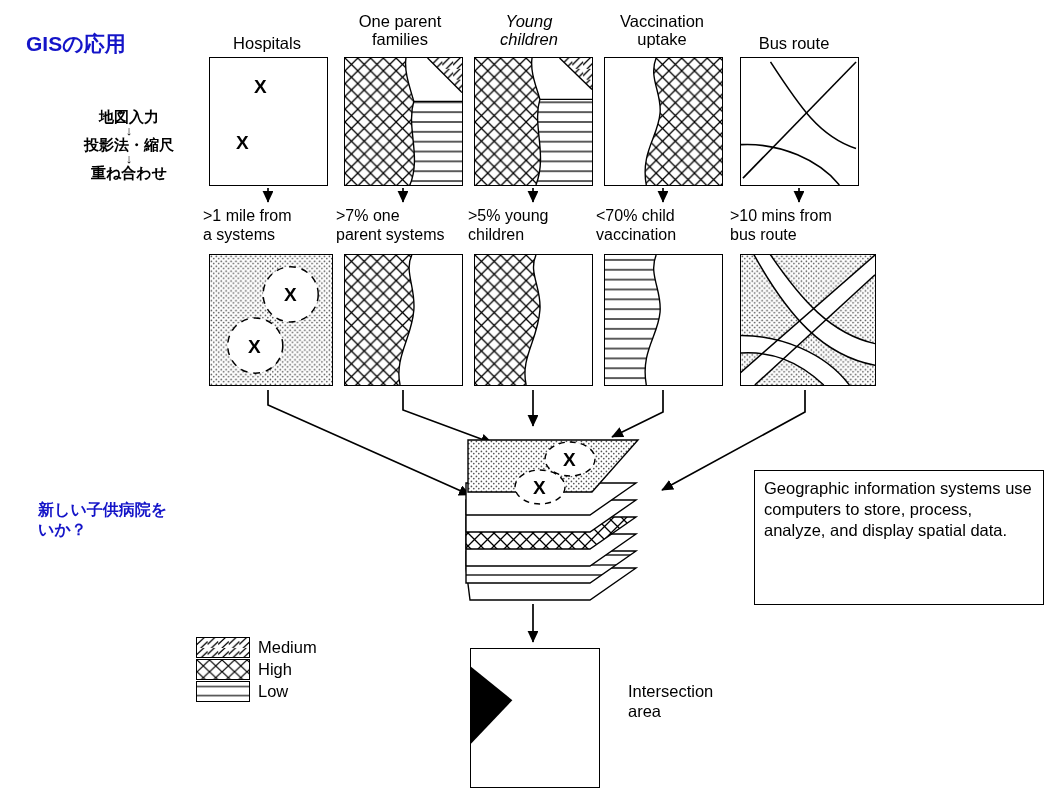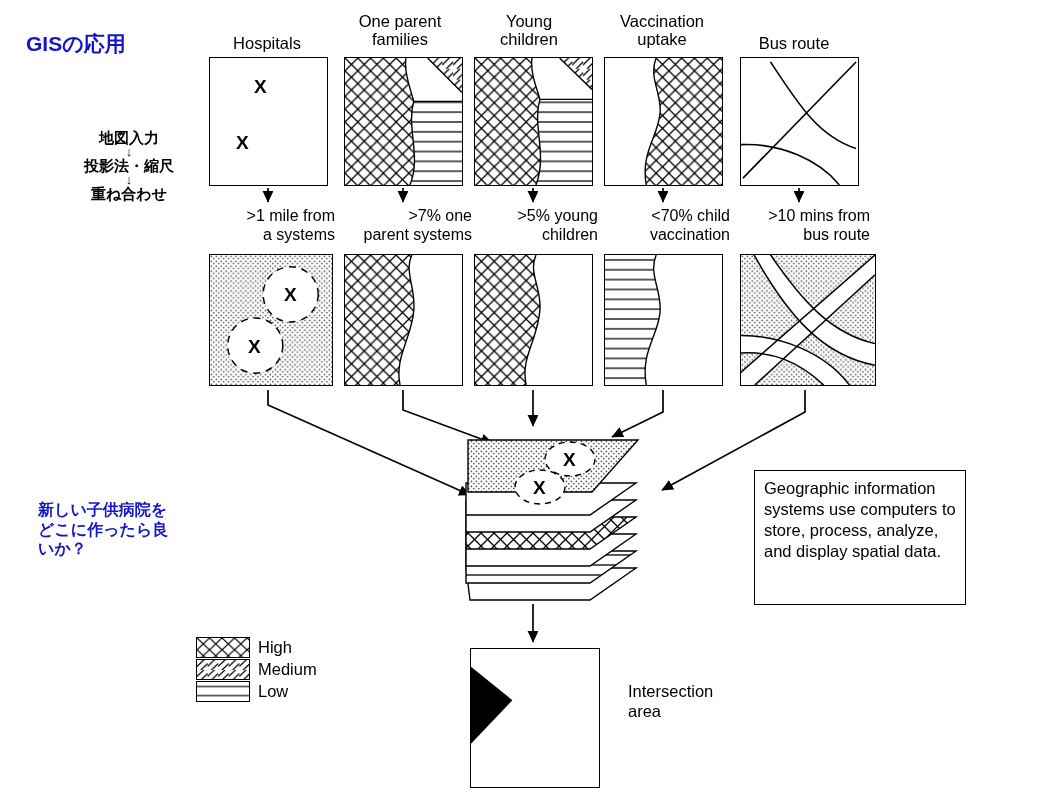--- a/index.html
+++ b/index.html
@@ -11,50 +11,50 @@
   }
   .abs{position:absolute;}
 
   
   #gis-title{
     left:26px;top:30px;font-size:21px;font-weight:bold;color:#1414c8;
     letter-spacing:0px;
   }
   #flow-steps{
     left:44px;top:108px;width:170px;text-align:center;
-    font-size:15px;font-weight:bold;color:#000;line-height:1.0;margin-top:21px;
+    font-size:15px;font-weight:bold;color:#000;line-height:1.0;
   }
   #flow-steps .step{padding:1px 0;}
   #flow-steps .arrow{font-size:13px;line-height:11px;}
   #question{
     left:38px;top:500px;width:220px;font-size:16px;font-weight:bold;
     color:#1414c8;line-height:1.22;
   }
 
   
   #caption-box{
-    left:754px;top:470px;width:212px;height:135px;
+    left:754px;top:470px;width:290px;height:135px;
     border:1px solid #000;background:#fff;
     box-sizing:border-box;padding:7px 9px;
     font-size:16.5px;line-height:1.28;color:#000;
   }
 
   
   .map{
     border:1.4px solid #000;background:#fff;position:absolute;
     box-sizing:border-box;overflow:hidden;
   }
   .map svg{display:block;width:100%;height:100%;}
 
   .col-title{
     position:absolute;text-align:center;font-size:16.5px;color:#000;
     line-height:1.12;
   }
   .row2-label{
-    position:absolute;text-align:right;font-size:16px;color:#000;
+    position:absolute;text-align:left;font-size:16px;color:#000;
     line-height:1.16;
   }
   .xmark{
     position:absolute;font-size:19px;font-weight:bold;color:#000;
   }
 
   
   #legend{left:196px;top:636px;width:180px;}
   .legend-row{display:flex;align-items:center;height:22px;}
   .legend-swatch{
@@ -84,21 +84,20 @@
 <div class="abs" id="flow-steps">
   <div class="step">地図入力</div>
   <div class="arrow">↓</div>
   <div class="step">投影法・縮尺</div>
   <div class="arrow">↓</div>
   <div class="step">重ね合わせ</div>
 </div>
 
 <div class="abs" id="question">
   <div>新しい子供病院を</div>
-  <div>どこに作ったら良</div>
   <div>いか？</div>
 </div>
 
 <div class="abs" id="caption-box">Geographic information systems use computers to store, process, analyze, and display spatial data.</div>
 
 <svg width="0" height="0" style="position:absolute">
   <defs>
     <pattern id="pCross" width="13" height="13" patternUnits="userSpaceOnUse">
       <rect width="13" height="13" fill="#fff"></rect>
       <path d="M0,0 L13,13 M13,0 L0,13" stroke="#000" stroke-width="1.3"></path>
@@ -119,21 +118,21 @@
   </defs>
 </svg>
 
 <div class="col-title" style="left:202px;top:34px;width:130px;text-align:center;">
   <div>Hospitals</div>
 </div>
 <div class="col-title" style="left:332px;top:12px;width:136px;">
   <div>One parent</div>
   <div>families</div>
 </div>
-<div class="col-title" style="left:464px;top:12px;width:130px;">
+<div class="col-title" style="left:464px;top:12px;width:130px;font-style:italic;">
   <div>Young</div>
   <div>children</div>
 </div>
 <div class="col-title" style="left:592px;top:12px;width:140px;">
   <div>Vaccination</div>
   <div>uptake</div>
 </div>
 <div class="col-title" style="left:728px;top:34px;width:132px;">
   <div>Bus route</div>
 </div>
@@ -250,32 +249,32 @@
       <path d="M-6,82 C40,80 86,100 110,132"></path>
       <path d="M-6,100 C30,96 58,108 84,132"></path>
     </g>
   </svg>
 </div>
 
 <div class="abs" id="legend">
   <div class="legend-row">
     <span class="legend-swatch">
       <svg viewBox="0 0 54 21" preserveAspectRatio="none">
+          <rect width="54" height="21" fill="url(#pDiag)"></rect>
+        </svg>
+    </span>
+    <span class="legend-text">Medium</span>
+  </div>
+  <div class="legend-row">
+    <span class="legend-swatch">
+      <svg viewBox="0 0 54 21" preserveAspectRatio="none">
           <rect width="54" height="21" fill="url(#pCross)"></rect>
         </svg>
     </span>
     <span class="legend-text">High</span>
-  </div>
-  <div class="legend-row">
-    <span class="legend-swatch">
-      <svg viewBox="0 0 54 21" preserveAspectRatio="none">
-          <rect width="54" height="21" fill="url(#pDiag)"></rect>
-        </svg>
-    </span>
-    <span class="legend-text">Medium</span>
   </div>
   <div class="legend-row">
     <span class="legend-swatch">
       <svg viewBox="0 0 54 21" preserveAspectRatio="none">
           <rect width="54" height="21" fill="url(#pHorz)"></rect>
         </svg>
     </span>
     <span class="legend-text">Low</span>
   </div>
 </div>

